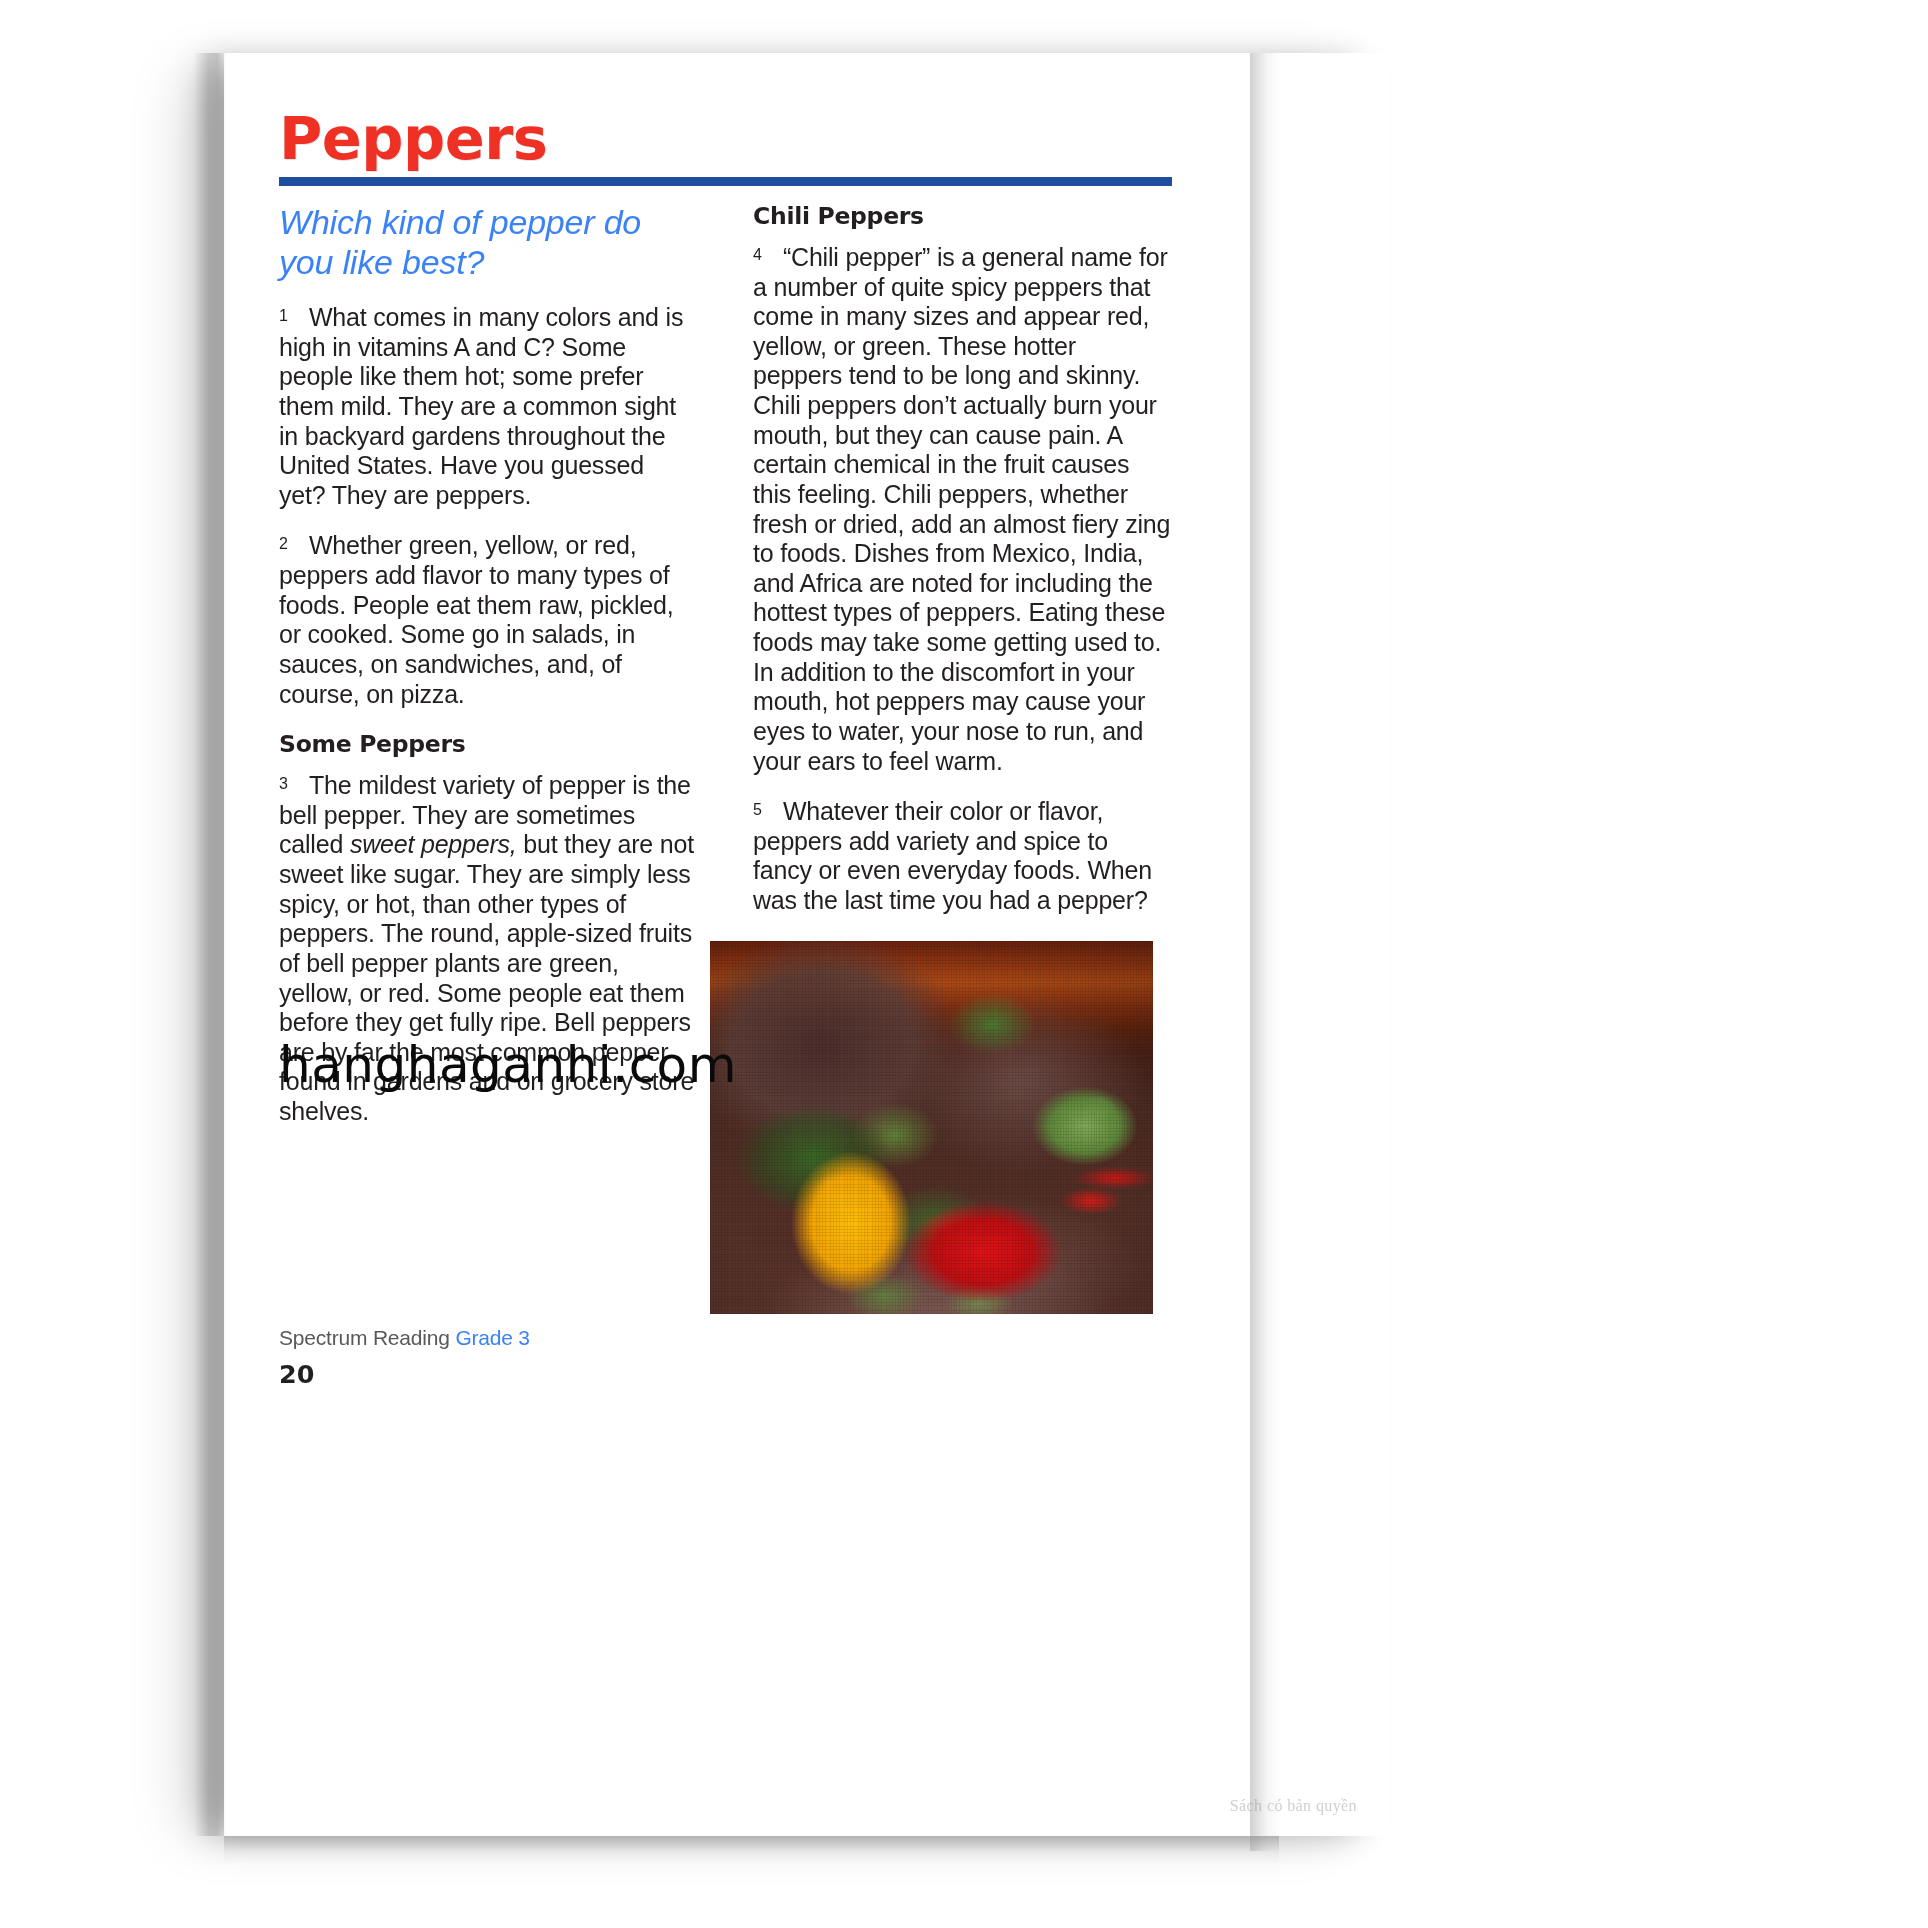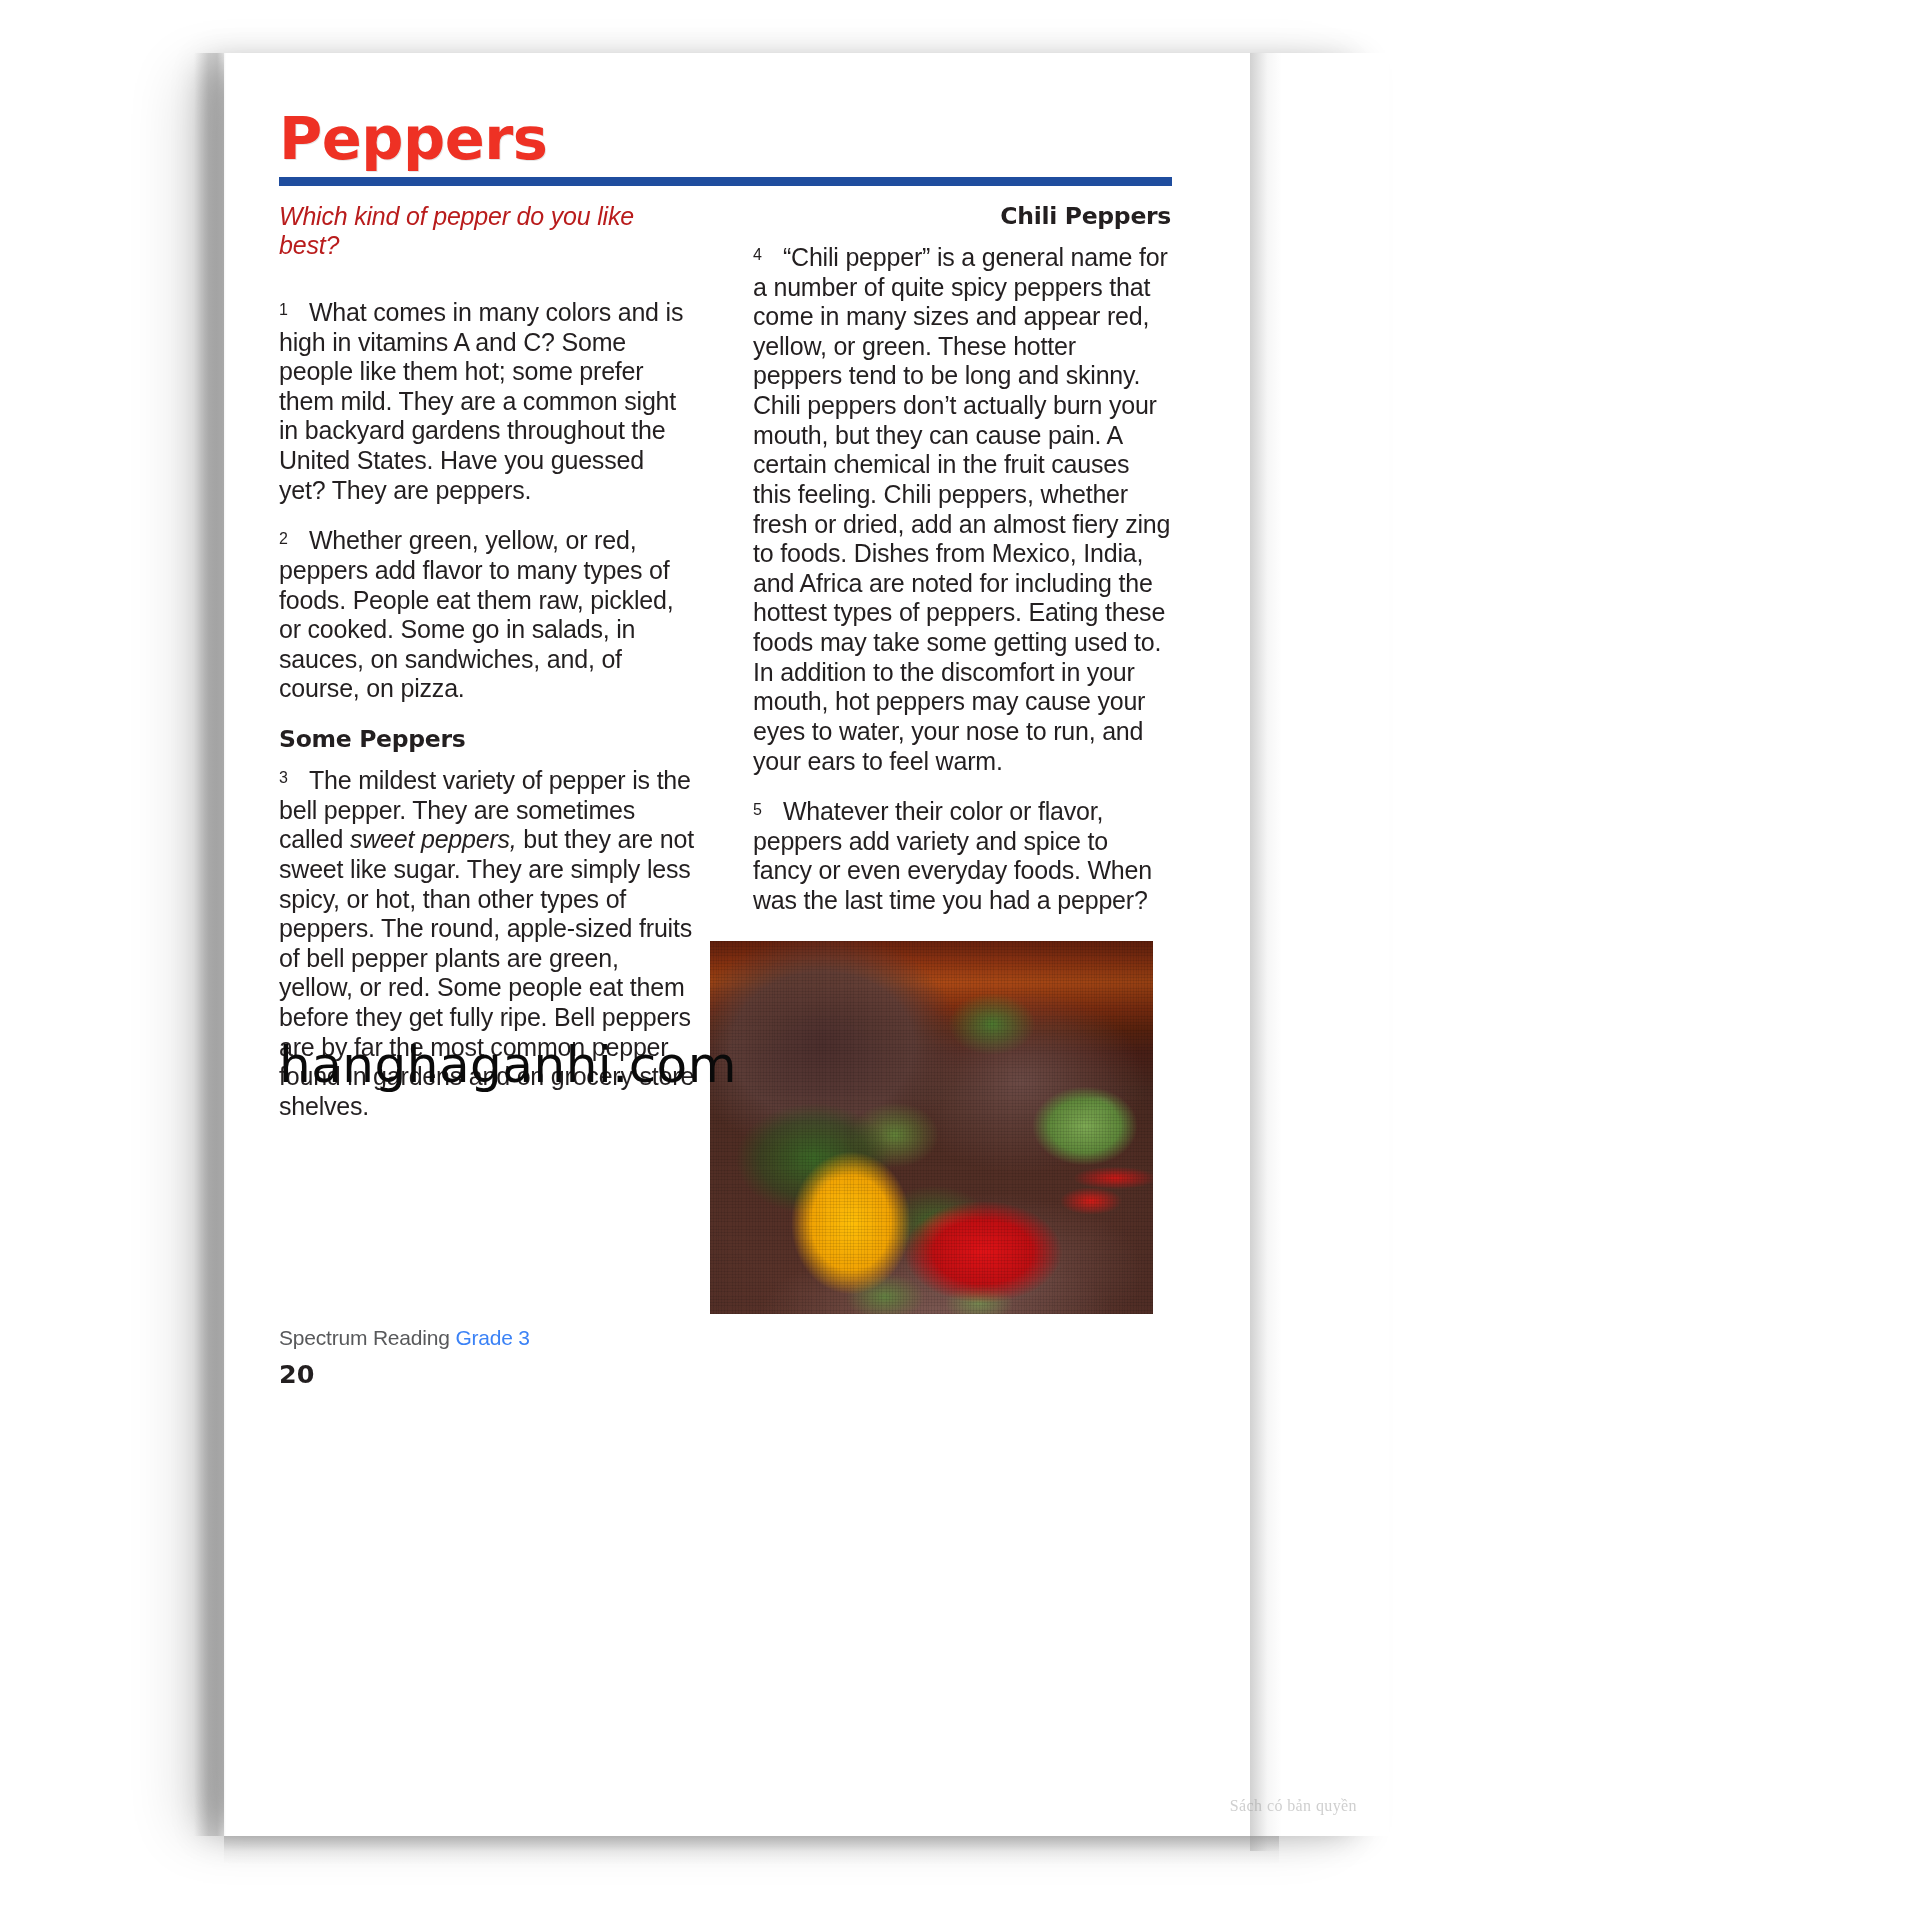--- a/index.html
+++ b/index.html
@@ -105,36 +105,36 @@
   .columns {
     display: flex;
     gap: 56px;
   }
   .col {
     width: 418px;
   }
 
   .lede {
     font-style: italic;
-    font-size: 25px;
+    font-size: 34px;
     line-height: 1.18;
-    color: #b91c1c;
-    margin: 0 0 37px 0;
+    color: #3b82f6;
+    margin: 0 0 21px 0;
     letter-spacing: -0.2px;
   }
 
   .subhead {
     font-family: "DejaVu Sans", sans-serif;
     font-weight: 700;
     font-size: 23.5px;
     color: #231f20;
     margin: 19px 0 13px 0;
     letter-spacing: -0.3px;
   }
-  .subhead.first { margin-top: 0; text-align: right; }
+  .subhead.first { margin-top: 0; }
 
   p.para {
     font-size: 25px;
     line-height: 1.185;
     color: #231f20;
     margin: 0 0 21px 0;
     text-indent: 0;
     letter-spacing: -0.2px;
   }
   p.para .pnum {

